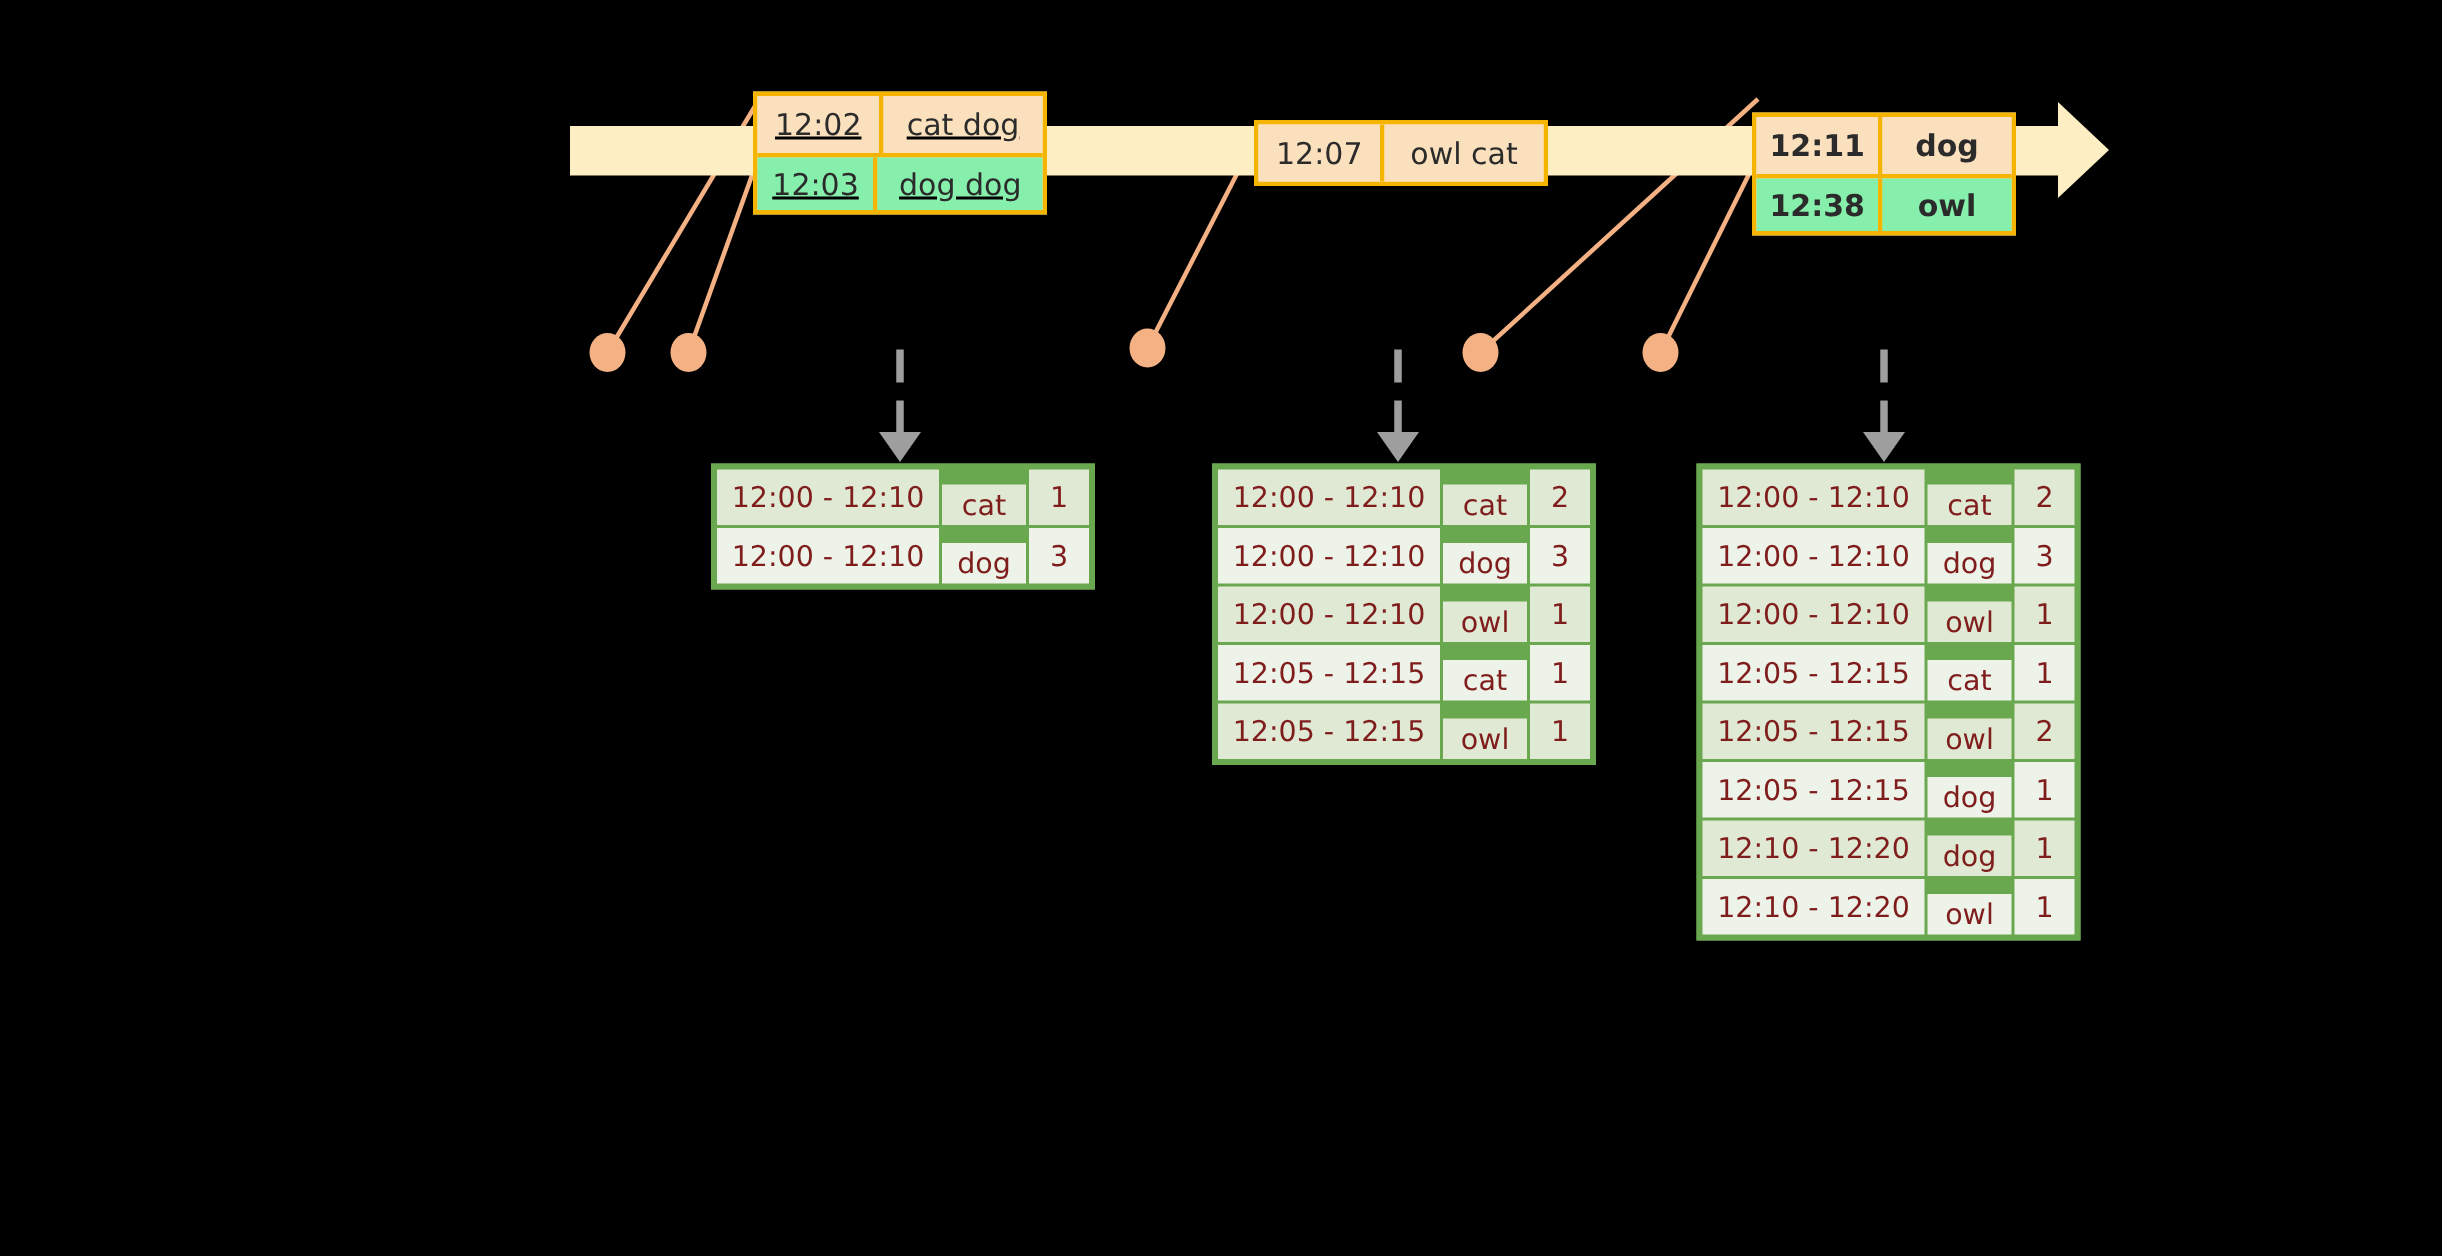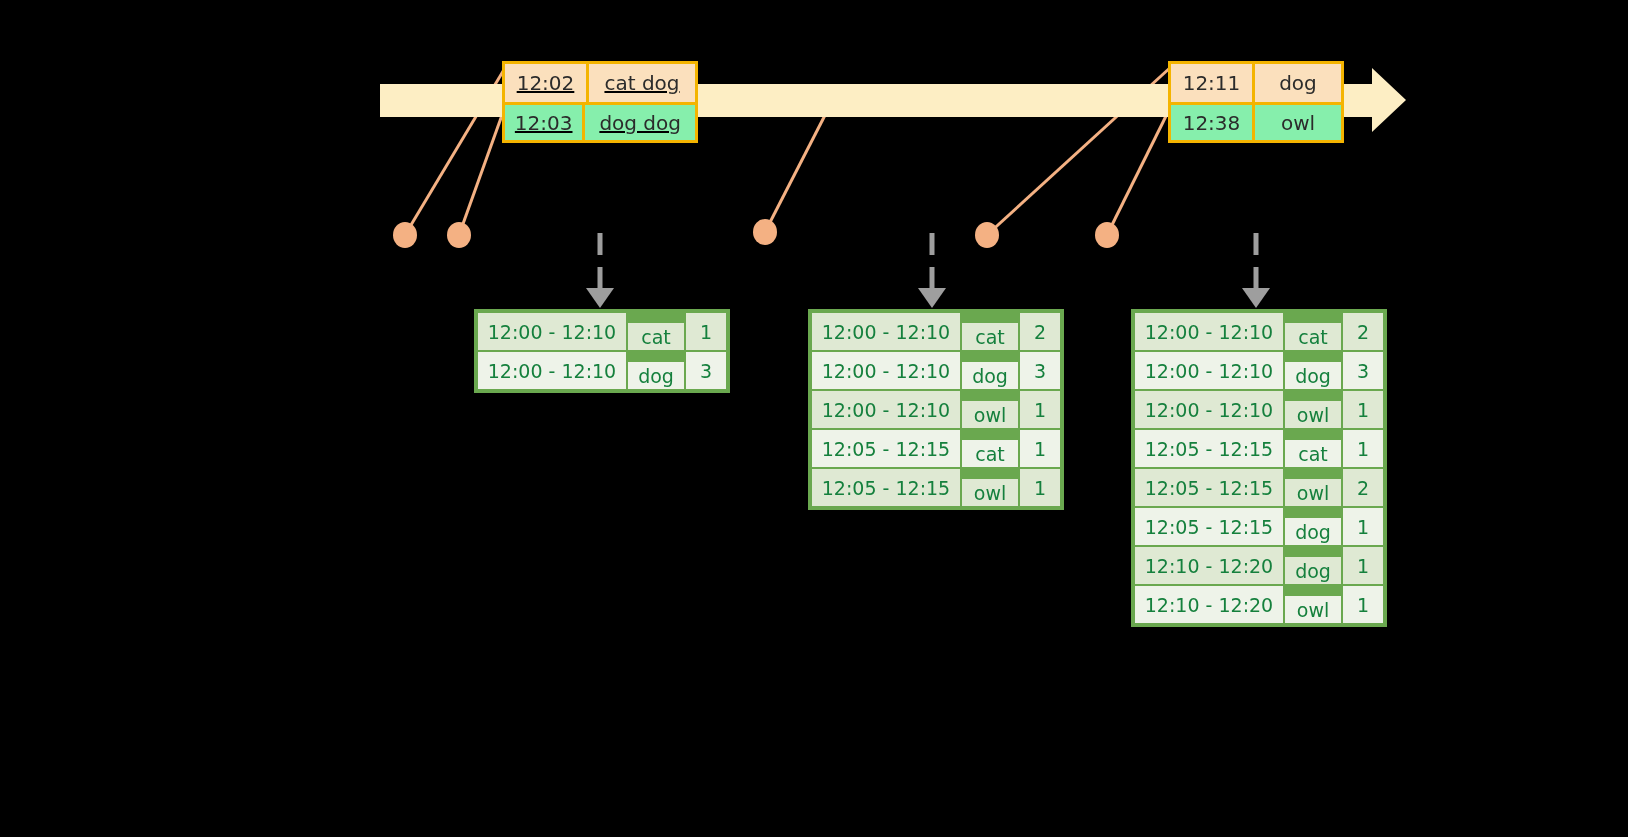--- a/index.html
+++ b/index.html
@@ -51,21 +51,21 @@
     color: #2b2b2b;
     white-space: nowrap;
   }
   .evt-time { width: 84px; border-right: 3px solid #f4b400; }
   .evt-words { flex: 1; padding: 0 14px; }
   .evt-row.shade .evt-time, .evt-row.shade .evt-words { background: #fbe0bd; }
   .evt-row.plain .evt-time, .evt-row.plain .evt-words { background: #86efac; }
 
   #evt-a { left: 502px; top: 61px; width: 196px; text-decoration: underline; }
   #evt-b { left: 836px; top: 80px; width: 196px; }
-  #evt-c { left: 1168px; top: 61px; width: 176px; }
+  #evt-c { left: 1168px; top: 75px; width: 176px; font-weight: bold; }
 
   
   .event-dot {
     position: absolute;
     width: 24px; height: 26px;
     border-radius: 50%;
     background: #f4b183;
     transform: translate(-50%, -50%);
   }
 
@@ -80,21 +80,21 @@
   }
   .res-row {
     display: flex;
     height: 37px;
   }
   .res-cell {
     display: flex;
     align-items: center;
     justify-content: center;
     font-size: 19px;
-    color: #15803d;
+    color: #7f1d1d;
     white-space: nowrap;
   }
   .res-window { width: 148px; }
   .res-key    { width: 56px; margin-left: 2px; margin-top: 10px; }
   .res-count  { width: 40px; margin-left: 2px; }
   .res-row.shade .res-cell { background: #dfe9d3; }
   .res-row.plain .res-cell { background: #eef3e9; }
 
   #tbl-1 { left: 474px; top: 309px; }
   #tbl-2 { left: 808px; top: 309px; }
@@ -131,20 +131,26 @@
     <div class="evt-row shade">
       <div class="evt-time">12:02</div>
       <div class="evt-words">cat dog</div>
     </div>
     <div class="evt-row plain">
       <div class="evt-time">12:03</div>
       <div class="evt-words">dog dog</div>
     </div>
   </div>
 
+  <div class="evt-group" id="evt-b">
+    <div class="evt-row shade">
+      <div class="evt-time">12:07</div>
+      <div class="evt-words">owl cat</div>
+    </div>
+  </div>
 
   <div class="evt-group" id="evt-c">
     <div class="evt-row shade">
       <div class="evt-time">12:11</div>
       <div class="evt-words">dog</div>
     </div>
     <div class="evt-row plain">
       <div class="evt-time">12:38</div>
       <div class="evt-words">owl</div>
     </div>

